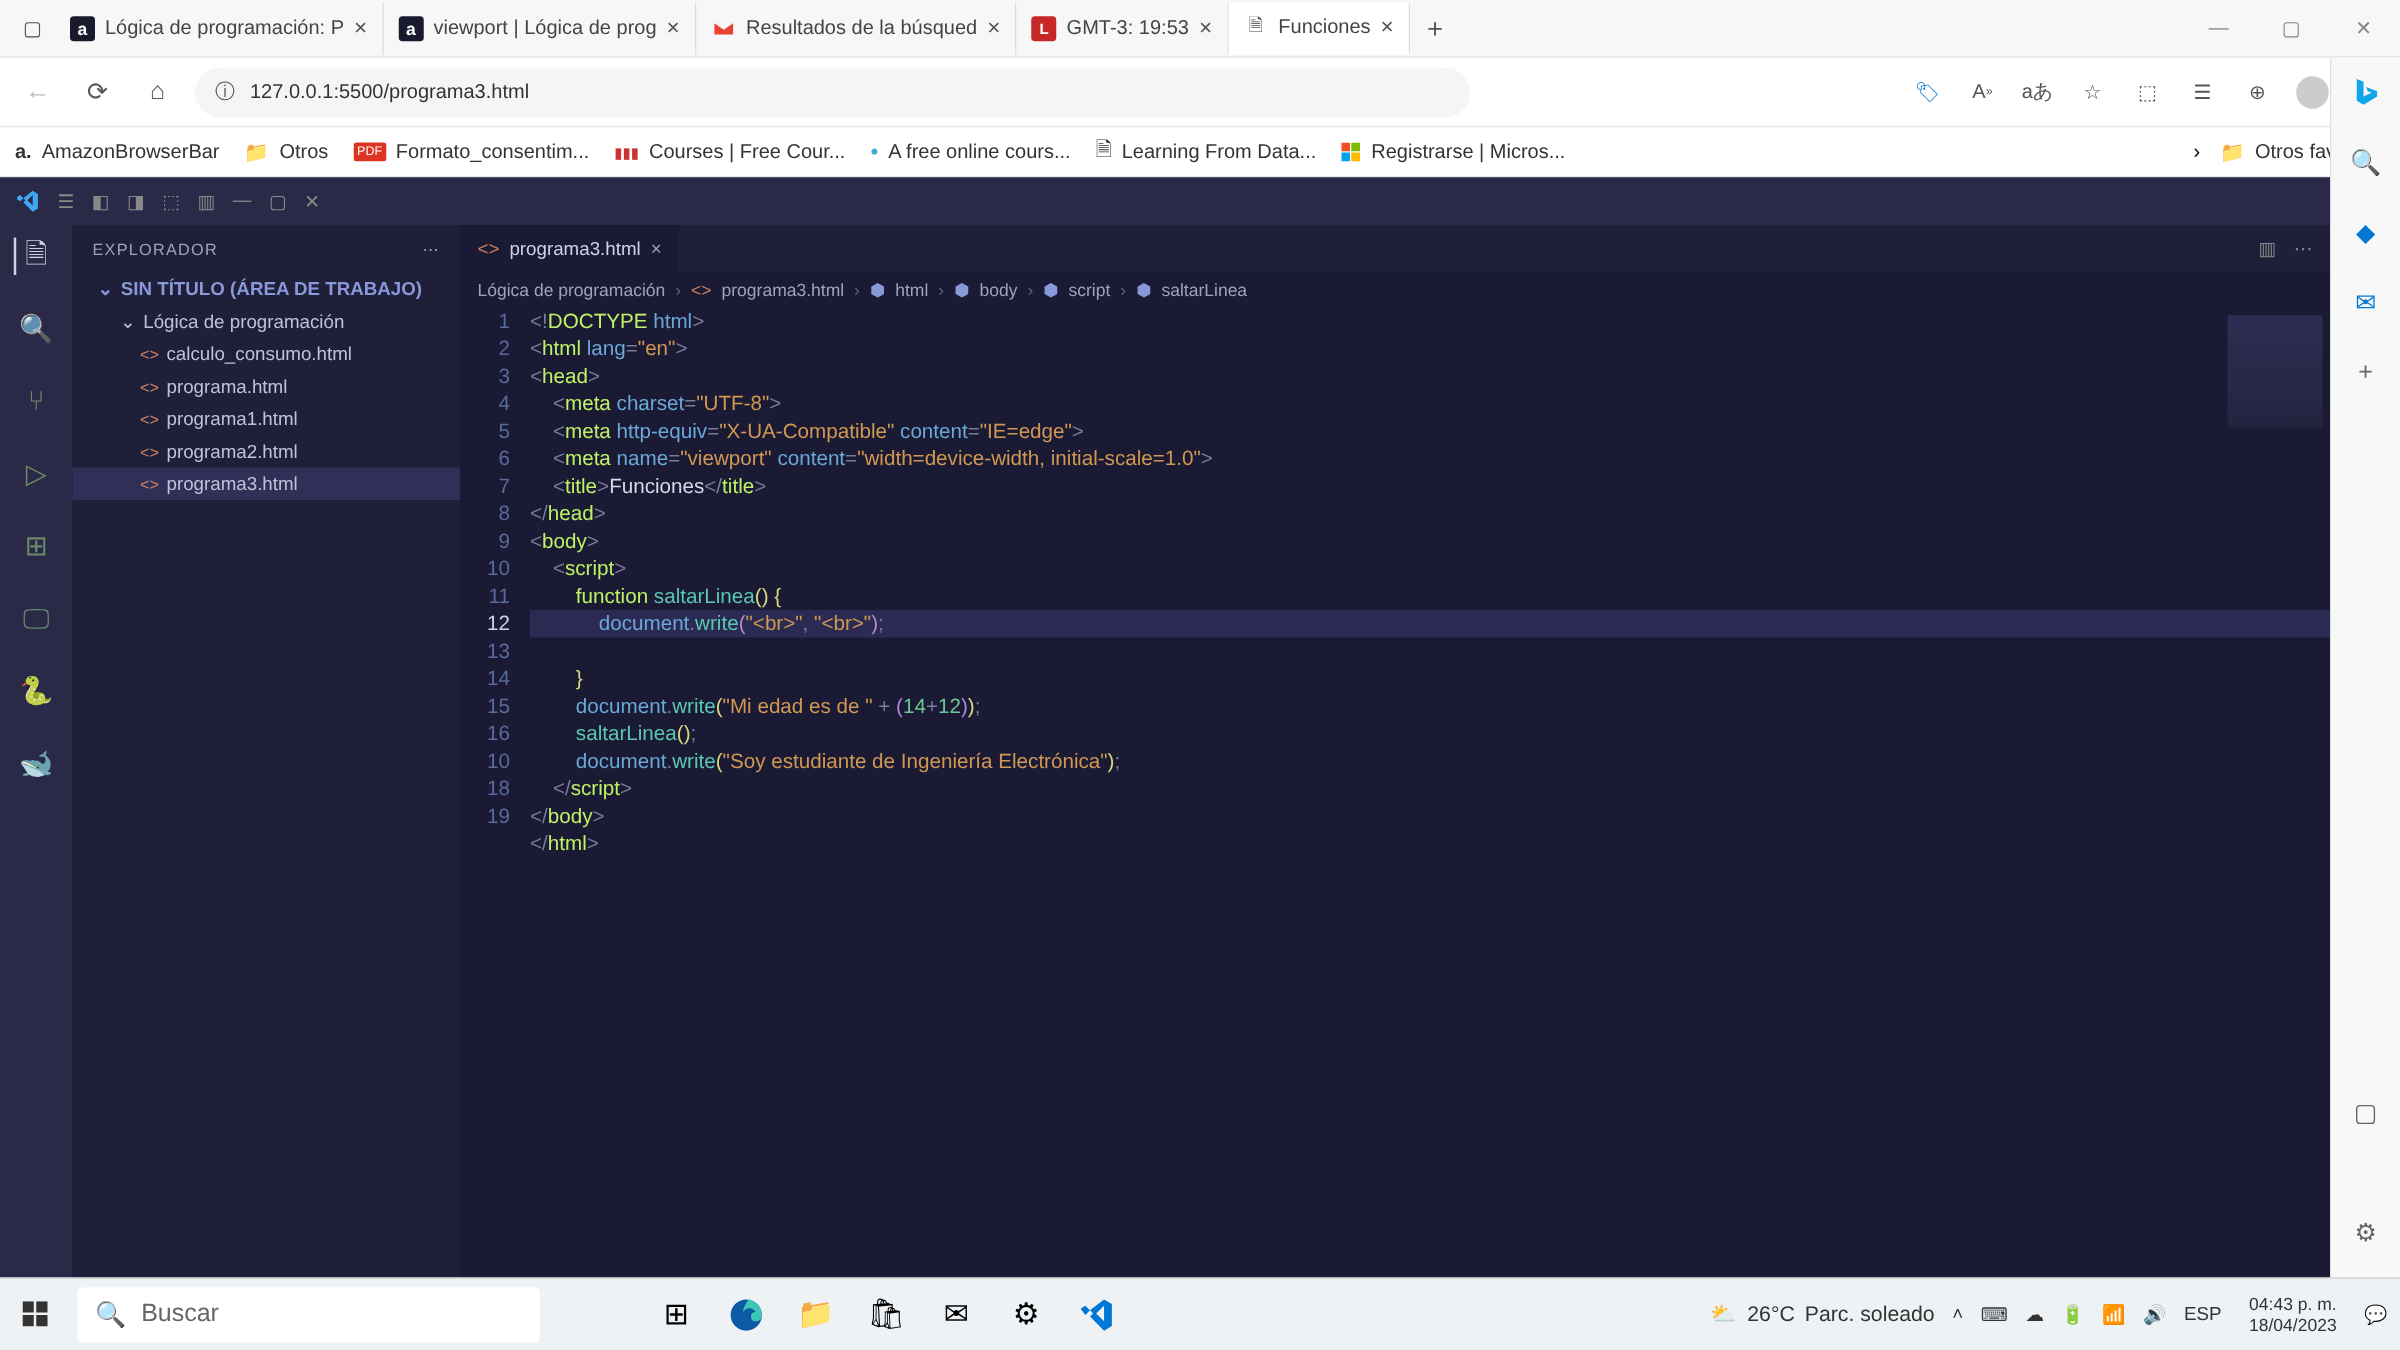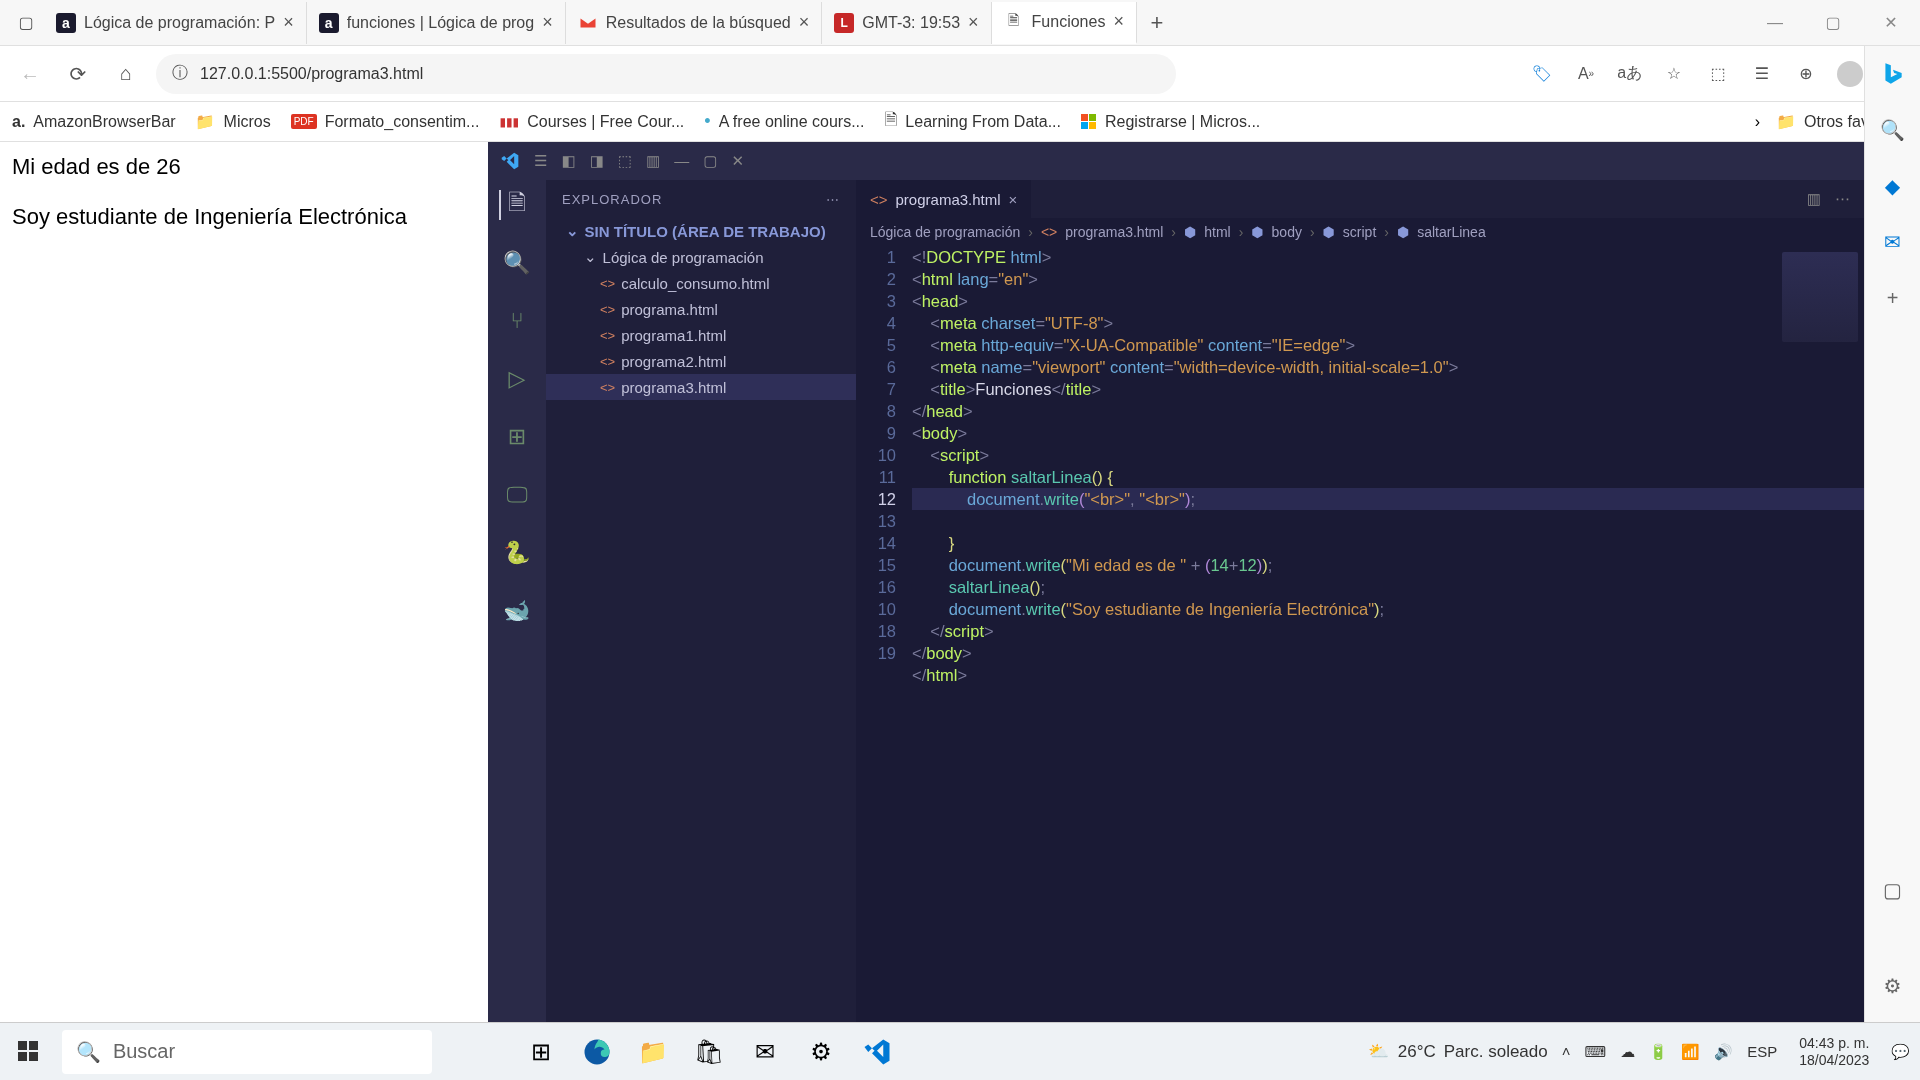--- a/index.html
+++ b/index.html
@@ -101,21 +101,21 @@
 
 <div class="browser-tabs">
   <div class="tab-btn">▢</div>
   <div class="tab">
     <span class="favicon" style="background:#1a1a2e;color:#fff;font-weight:bold;border-radius:3px;width:20px;">a</span>
     <span class="title">Lógica de programación: P</span>
     <span class="close">×</span>
   </div>
   <div class="tab">
     <span class="favicon" style="background:#1a1a2e;color:#fff;font-weight:bold;border-radius:3px;width:20px;">a</span>
-    <span class="title">funciones | Lógica de prog</span>
+    <span class="title">viewport | Lógica de prog</span>
     <span class="close">×</span>
   </div>
   <div class="tab">
     <span class="favicon">
         <svg width="18" height="18" viewBox="0 0 24 24">
           <path fill="#ea4335" d="M2 6l10 7 10-7v12H2z"></path>
           <path fill="#fbbc04" d="M2 6l10 7L2 6z"></path>
           <path fill="#34a853" d="M22 6l-10 7 10-7z"></path>
         </svg>
       </span>
@@ -163,21 +163,21 @@
   </div>
 </div>
 
 <div class="bookmarks-bar">
   <div class="bookmark">
       <span style="font-weight:bold">a.</span>
       <span>AmazonBrowserBar</span>
     </div>
   <div class="bookmark">
       <span style="color:#d4a946">📁</span>
-      <span>Micros</span>
+      <span>Otros</span>
     </div>
   <div class="bookmark">
       <span style="background:#d32;color:#fff;font-size:10px;padding:2px 3px;border-radius:2px">PDF</span>
       <span>Formato_consentim...</span>
     </div>
   <div class="bookmark">
       <span style="color:#c33;font-size:12px">▮▮▮</span>
       <span>Courses | Free Cour...</span>
     </div>
   <div class="bookmark">
@@ -216,24 +216,20 @@
     </div>
   <div class="edge-icon">🔍</div>
   <div class="edge-icon" style="color:#0078d4">◆</div>
   <div class="edge-icon" style="color:#0078d4">✉</div>
   <div class="edge-icon">+</div>
   <div style="margin-top:auto;margin-bottom:40px" class="edge-icon">▢</div>
   <div style="margin-bottom:20px" class="edge-icon">⚙</div>
 </div>
 
 <div class="page-area">
-  <div class="web-content">
-    <p>Mi edad es de 26</p>
-    <p>Soy estudiante de Ingeniería Electrónica</p>
-  </div>
 
   <div class="vscode">
     <div class="vs-title">
       <span class="vs-logo">
           <svg width="20" height="20" viewBox="0 0 24 24">
             <path fill="#3fa8f4" d="M17 2l5 3v14l-5 3-9-9 3-3 6 6V6l-6 6-3-3z"></path>
             <path fill="#3fa8f4" d="M2 8l3-2 3 3-3 3-3-2z"></path>
           </svg>
         </span>
       <span style="color:#888">☰</span>

